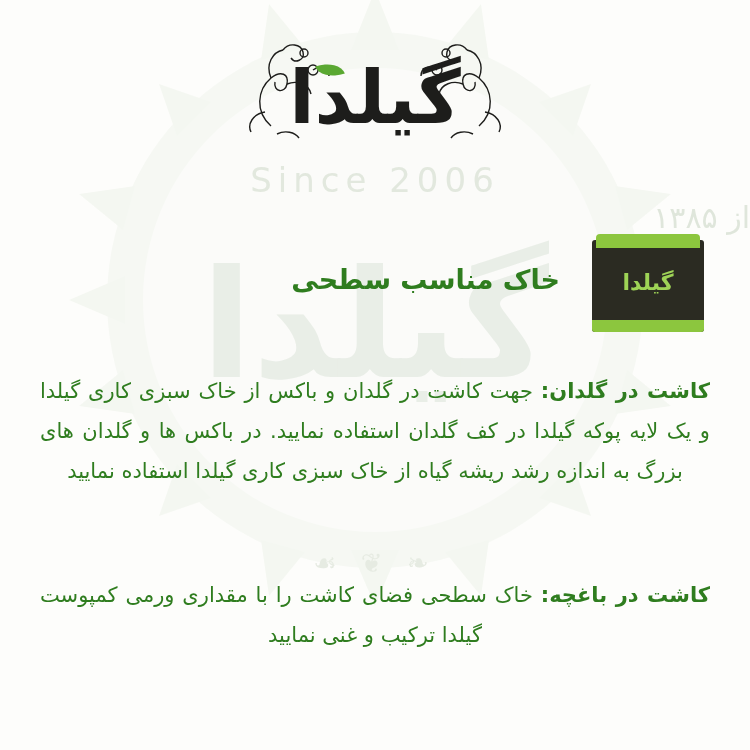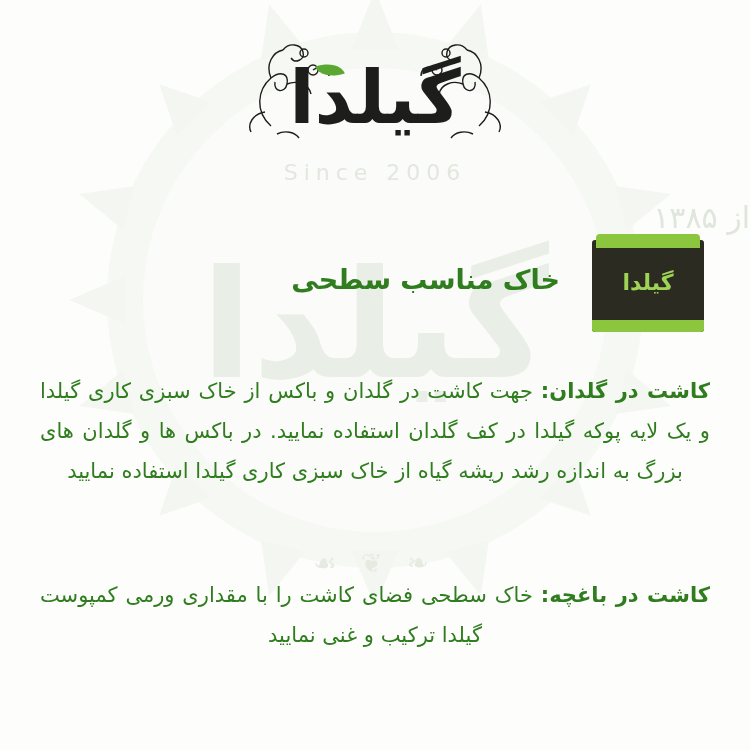--- a/index.html
+++ b/index.html
@@ -46,21 +46,21 @@
     user-select: none;
     font-weight: bold;
     line-height: 1;
   }
   .bg-since {
     position: absolute;
     left: 0;
     right: 0;
     top: 160px;
     text-align: center;
-    font-size: 22px;
+    font-size: 34px;
     color: #e2e8de;
     letter-spacing: 6px;
     pointer-events: none;
     user-select: none;
   }
   .bg-since2 {
     position: absolute;
     left: 0;
     right: 0;
     top: 200px;

